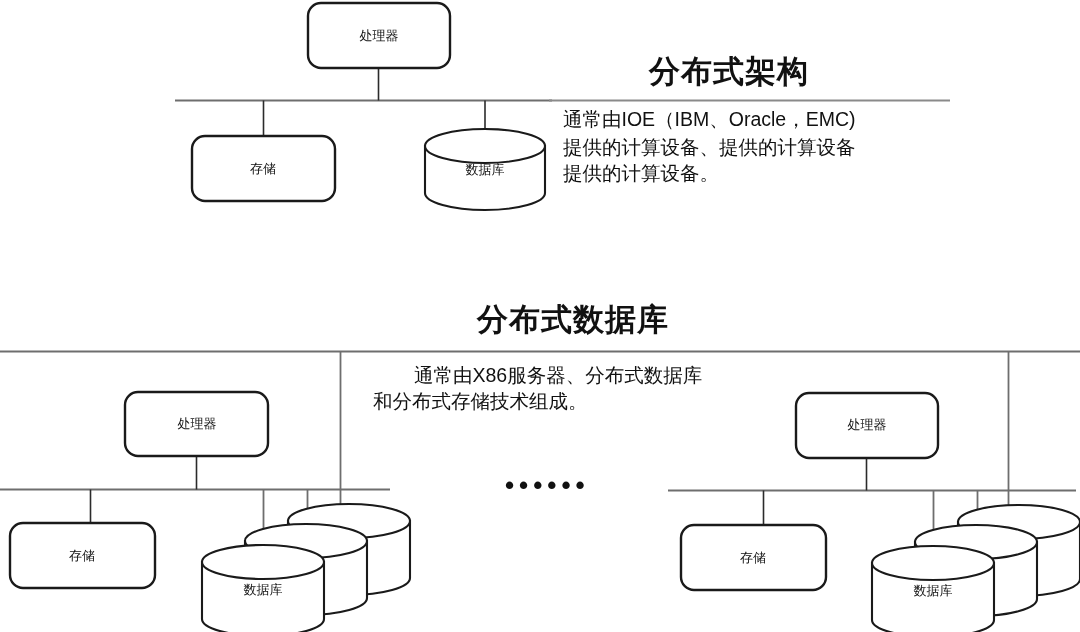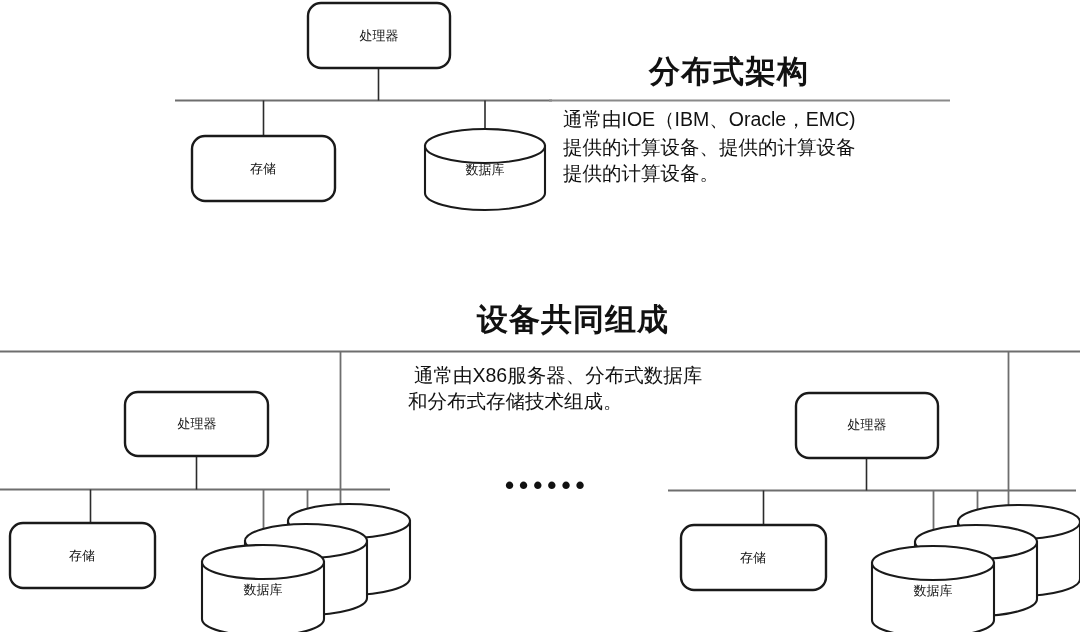--- a/index.html
+++ b/index.html
@@ -162,24 +162,24 @@
   <div class="node-label" style="left:263px; top:169px;">存储</div>
 
   <div class="node-label" style="left:485px; top:170px;">数据库</div>
 
   <div class="txt section-title" style="left:649px; top:52px;">分布式架构</div>
 
   <div class="txt body-text" style="left:563px; top:95px;margin-top:12px;">通常由IOE（IBM、Oracle，EMC)</div>
   <div class="txt body-text" style="left:563px; top:135px;">提供的计算设备、提供的计算设备</div>
   <div class="txt body-text" style="left:563px; top:161px;">提供的计算设备。</div>
 
-  <div class="txt section-title" style="left:477px; top:300px;">设备共同组成</div>
+  <div class="txt section-title" style="left:477px; top:300px;">分布式数据库</div>
 
   <div class="txt body-text" style="left:388px; top:363px;margin-left:26px;">通常由X86服务器、分布式数据库</div>
-  <div class="txt body-text" style="left:408px; top:389px;">和分布式存储技术组成。</div>
+  <div class="txt body-text" style="left:373px; top:389px;">和分布式存储技术组成。</div>
 
   <div class="node-label" style="left:197px; top:424px;">处理器</div>
   <div class="node-label" style="left:82px; top:556px;">存储</div>
   <div class="node-label" style="left:263px; top:590px;">数据库</div>
 
   <div class="ellipsis-dots" style="left:505px; top:470px;">••••••</div>
 
   <div class="node-label" style="left:867px; top:425px;">处理器</div>
   <div class="node-label" style="left:753px; top:558px;">存储</div>
   <div class="node-label" style="left:933px; top:591px;">数据库</div>

